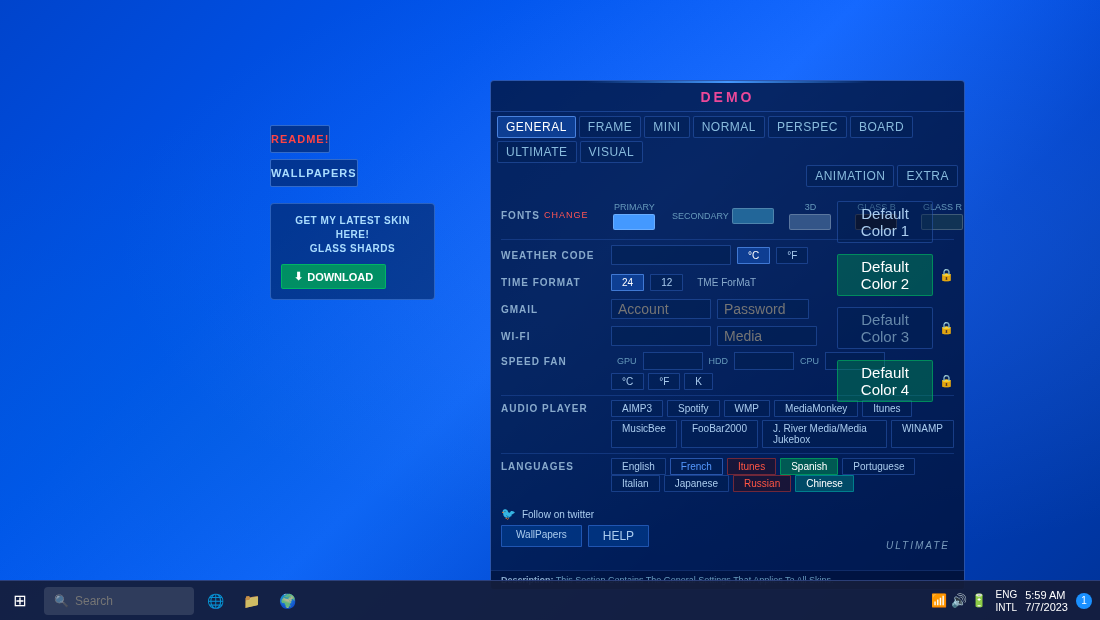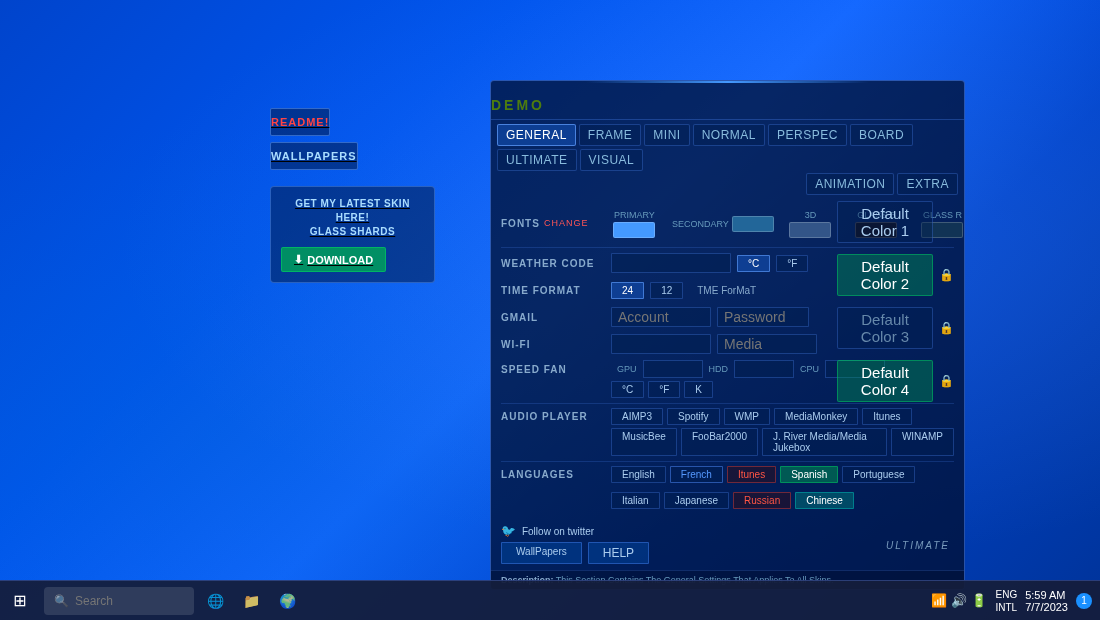--- a/index.html
+++ b/index.html
@@ -100,23 +100,22 @@
       align-items: center;
       justify-content: center;
       font-size: 10px;
       color: white;
     }
 
     
     .left-panel {
       position: absolute;
       left: 270px;
-      top: 108px;
+      top: 125px;
       width: 165px;
-      text-decoration: underline;
     }
     .left-btn {
       display: flex;
       align-items: center;
       justify-content: center;
       height: 28px;
       border: 1px solid rgba(100,160,255,0.5);
       border-radius: 2px;
       color: #ff4444;
       font-size: 11px;
@@ -176,25 +175,26 @@
       content: '';
       position: absolute;
       top: 0; left: 50%;
       transform: translateX(-50%);
       width: 60%;
       height: 2px;
       background: linear-gradient(90deg, transparent, #4499ff, transparent);
     }
 
     .panel-title {
-      color: #4d7c0f;
+      text-align: center;
+      color: #ec4899;
       font-size: 14px;
       font-weight: bold;
       letter-spacing: 3px;
-      padding: 16px 0 6px;
+      padding: 8px 0 6px;
       border-bottom: 1px solid rgba(80,140,255,0.3);
     }
 
     
     .tabs-row {
       display: flex;
       padding: 4px 6px 2px;
       gap: 3px;
       flex-wrap: wrap;
     }
@@ -607,21 +607,21 @@
           </div>
         </div>
       </div>
     </div>
 
     <div class="divider"></div>
 
     <div class="setting-row" style="flex-direction:column; align-items:flex-start;">
       <div style="display:flex; align-items:flex-start; width:100%;">
         <span class="setting-label" style="padding-top:3px;">Languages</span>
-        <div style="display:flex; flex-direction:column; gap:9px;">
+        <div style="display:flex; flex-direction:column; gap:0;">
           <div style="display:flex; gap:4px;">
             <div class="lang-btn lang-default">English</div>
             <div class="lang-btn lang-blue">French</div>
             <div class="lang-btn lang-red">Itunes</div>
             <div class="lang-btn lang-green">Spanish</div>
             <div class="lang-btn lang-default">Portuguese</div>
           </div>
           <div style="display:flex; gap:4px;">
             <div class="lang-btn lang-default">Italian</div>
             <div class="lang-btn lang-default">Japanese</div>

